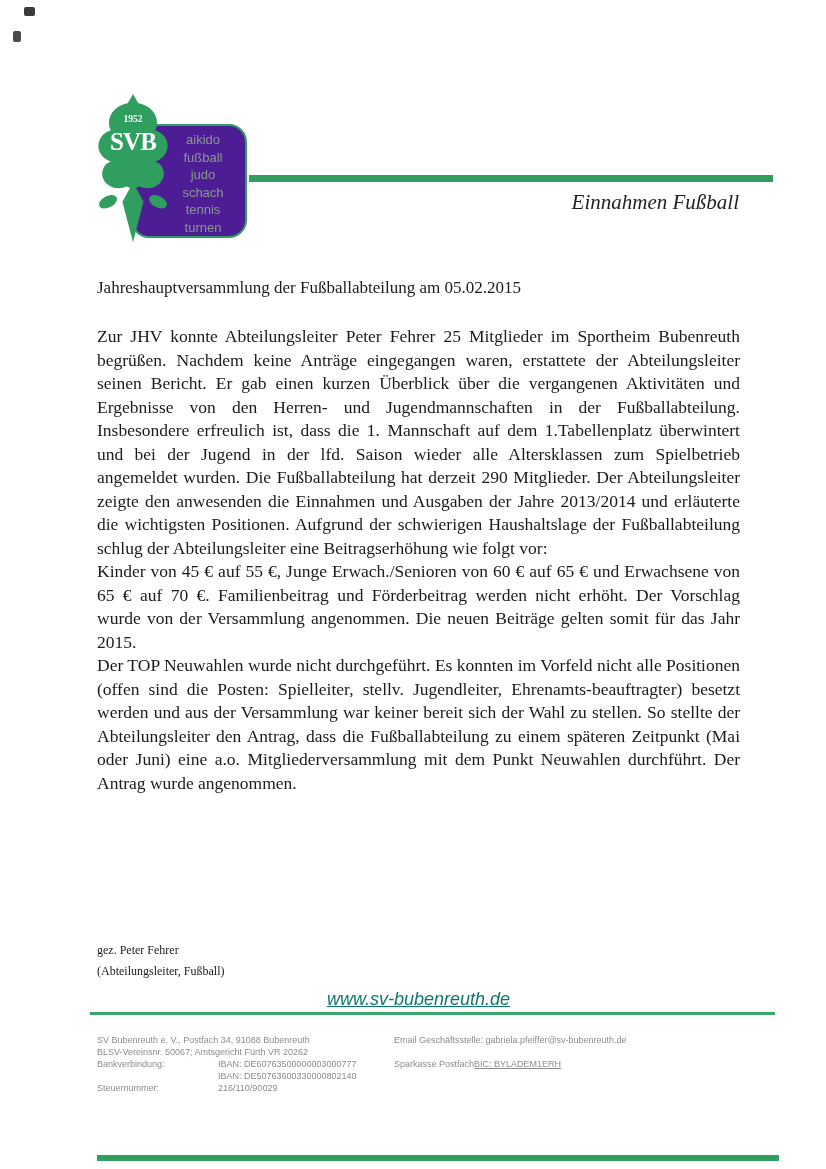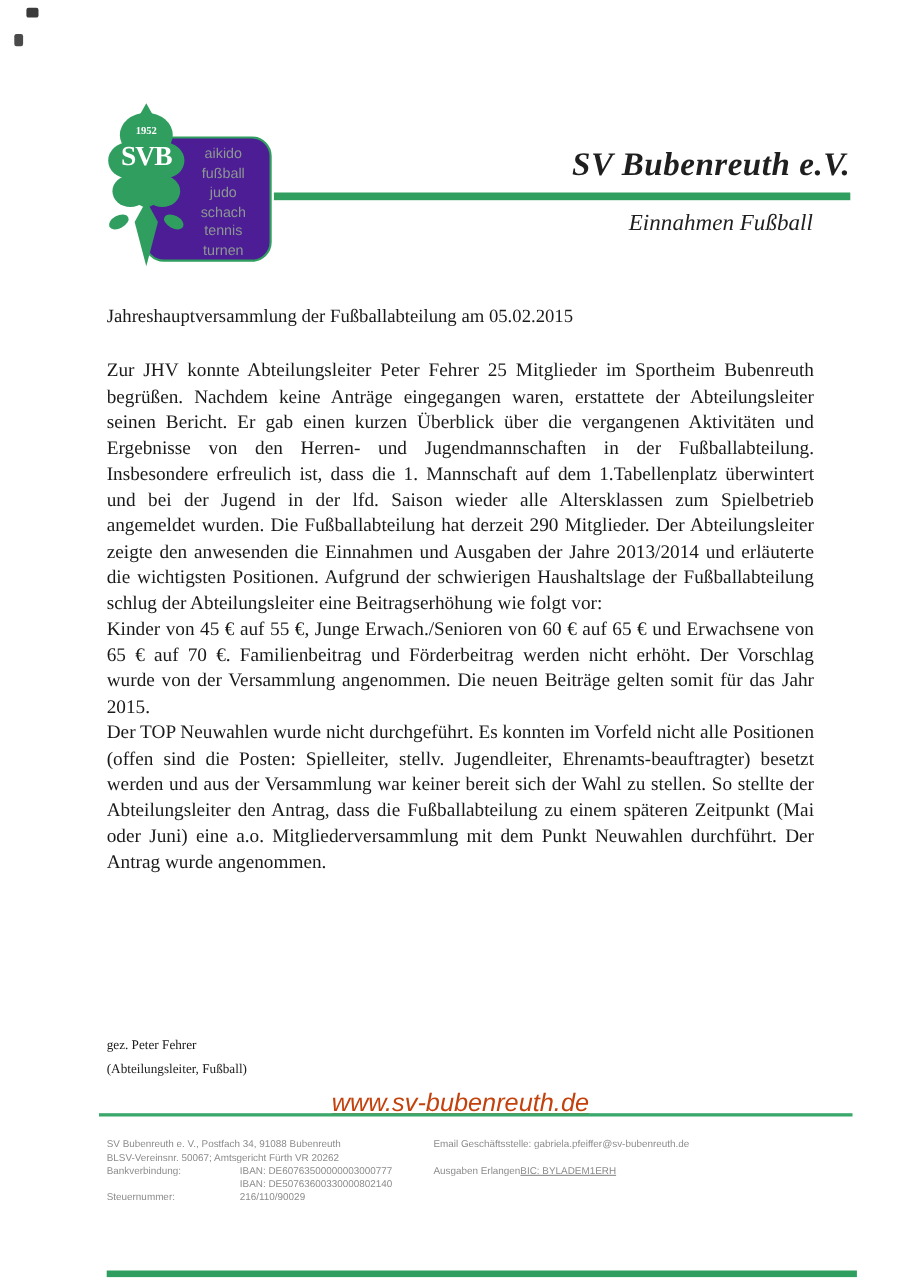--- a/index.html
+++ b/index.html
@@ -35,22 +35,22 @@
 
   
   .content{position:absolute;left:97px;top:276px;width:643px;}
   .doc-title{font-size:17px;line-height:23px;margin:0 0 26px 0;}
   .content p{font-size:17.5px;line-height:23.5px;margin:0;text-align:justify;}
 
   .signature{position:absolute;left:97px;top:940px;font-size:12px;line-height:21px;}
 
   .website-row{position:absolute;left:97px;top:989px;width:643px;text-align:center;}
   .website-link{
-    font-family:"Liberation Sans", sans-serif;font-style:italic;font-size:23px;
-    color:#c2410c;text-decoration:underline;cursor:pointer;
+    font-family:"Liberation Sans", sans-serif;font-style:italic;font-size:18px;
+    color:#0f766e;text-decoration:underline;cursor:pointer;
   }
   .rule-green{position:absolute;left:90px;top:1012px;width:685px;height:3px;background:#3aa76b;}
 
   
   .footer{
     position:absolute;top:1034px;left:97px;width:680px;
     font-family:"Liberation Sans", sans-serif;font-size:9px;line-height:12px;color:#8c8c8c;
   }
   .fcol-left{position:absolute;left:0;top:0;width:290px;}
   .fcol-right{position:absolute;left:297px;top:0;width:380px;}
@@ -91,21 +91,20 @@
         <ellipse cx="40" cy="68" rx="19" ry="32"></ellipse>
         <polygon points="40,94 29,114 40,156 51,114"></polygon>
         <ellipse cx="14" cy="114" rx="10" ry="6" transform="rotate(-28 14 114)"></ellipse>
         <ellipse cx="66" cy="114" rx="10" ry="6" transform="rotate(28 66 114)"></ellipse>
       </g>
       <text x="40" y="31" text-anchor="middle" fill="#ffffff" font-family="Liberation Serif, serif" font-size="10" font-weight="bold">1952</text>
       <text x="40" y="60" text-anchor="middle" fill="#ffffff" font-family="Liberation Serif, serif" font-size="26" font-weight="bold" letter-spacing="-1">SVB</text>
     </svg>
   </div>
 
-  <div class="club-name">SV Bubenreuth e.V.</div>
   <div class="green-bar"></div>
   <div class="department">Einnahmen Fußball</div>
 
   <div class="content">
     <div class="doc-title">Jahreshauptversammlung der Fußballabteilung am 05.02.2015</div>
     <p>Zur JHV konnte Abteilungsleiter Peter Fehrer 25 Mitglieder im Sportheim Bubenreuth begrüßen. Nachdem keine Anträge eingegangen waren, erstattete der Abteilungsleiter seinen Bericht. Er gab einen kurzen Überblick über die vergangenen Aktivitäten und Ergebnisse von den Herren- und Jugendmannschaften in der Fußballabteilung. Insbesondere erfreulich ist, dass die 1. Mannschaft auf dem 1.Tabellenplatz überwintert und bei der Jugend in der lfd. Saison wieder alle Altersklassen zum Spielbetrieb angemeldet wurden. Die Fußballabteilung hat derzeit 290 Mitglieder. Der Abteilungsleiter zeigte den anwesenden die Einnahmen und Ausgaben der Jahre 2013/2014 und erläuterte die wichtigsten Positionen. Aufgrund der schwierigen Haushaltslage der Fußballabteilung schlug der Abteilungsleiter eine Beitragserhöhung wie folgt vor:</p>
     <p>Kinder von 45 € auf 55 €, Junge Erwach./Senioren von 60 € auf 65 € und Erwachsene von 65 € auf 70 €. Familienbeitrag und Förderbeitrag werden nicht erhöht. Der Vorschlag wurde von der Versammlung angenommen. Die neuen Beiträge gelten somit für das Jahr 2015.</p>
     <p>Der TOP Neuwahlen wurde nicht durchgeführt. Es konnten im Vorfeld nicht alle Positionen (offen sind die Posten: Spielleiter, stellv. Jugendleiter, Ehrenamts-beauftragter) besetzt werden und aus der Versammlung war keiner bereit sich der Wahl zu stellen. So stellte der Abteilungsleiter den Antrag, dass die Fußballabteilung zu einem späteren Zeitpunkt (Mai oder Juni) eine a.o. Mitgliederversammlung mit dem Punkt Neuwahlen durchführt. Der Antrag wurde angenommen.</p>
   </div>
 
@@ -133,21 +132,21 @@
       </div>
       <div class="frow">
         <span class="flabel">Steuernummer:</span>
         <span>216/110/90029</span>
       </div>
     </div>
     <div class="fcol-right">
       <div class="frow">Email Geschäftsstelle: gabriela.pfeiffer@sv-bubenreuth.de</div>
       <div class="spacer-row"></div>
       <div class="frow">
-        <span>Ausgaben Erlangen </span>
+        <span>Sparkasse Postfach </span>
         <span class="bic-underline">BIC: BYLADEM1ERH</span>
       </div>
     </div>
   </div>
 
   <div class="bottom-bar"></div>
 
 </div>
 
 </body></html>

